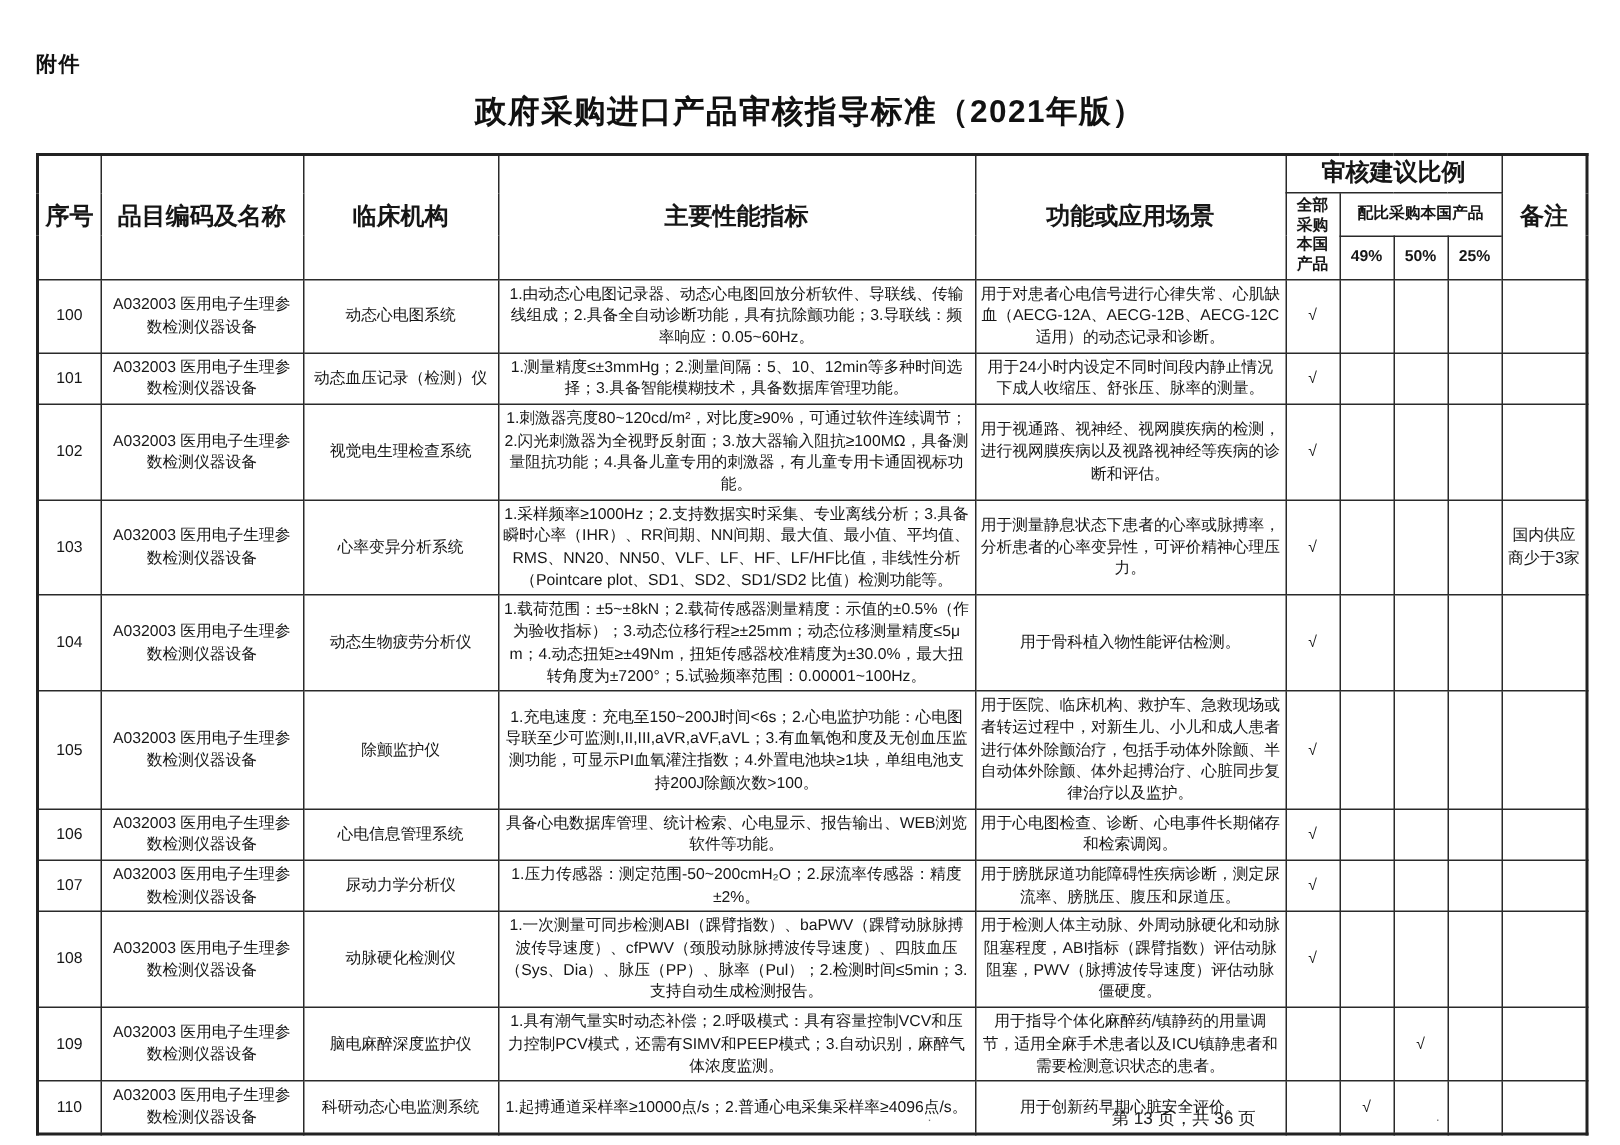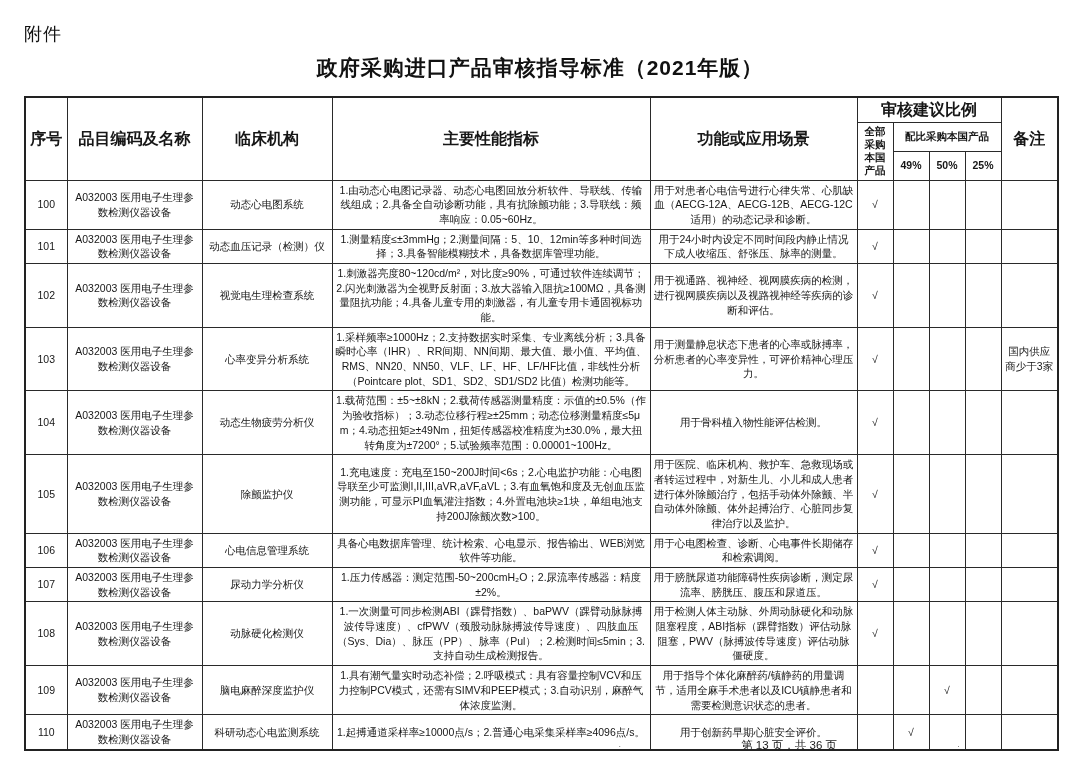--- a/index.html
+++ b/index.html
@@ -3,21 +3,21 @@
 <meta charset="utf-8">
 <style>
   * { margin: 0; padding: 0; box-sizing: border-box; }
   html, body { background: #ffffff; }
   body {
     width: 1080px; height: 763px;
     font-family: "Liberation Sans", "DejaVu Sans", sans-serif;
     color: #111; position: relative; overflow: hidden;
   }
   .page { width: 1080px; height: 763px; padding: 22px 24px 0 24px; position: relative; }
-  .attachment { font-size: 18px; font-weight: normal; letter-spacing: 1px; }
+  .attachment { font-size: 14px; font-weight: bold; letter-spacing: 1px; margin-top: 12px; }
   .title {
     text-align: center; font-size: 21px; font-weight: bold;
     margin-top: 8px; margin-bottom: 14px; letter-spacing: 1px;
   }
   table.std {
     border-collapse: collapse; table-layout: fixed;
     width: 1033px; margin: 0 auto;
     border: 2px solid #222;
   }
   table.std th, table.std td {

